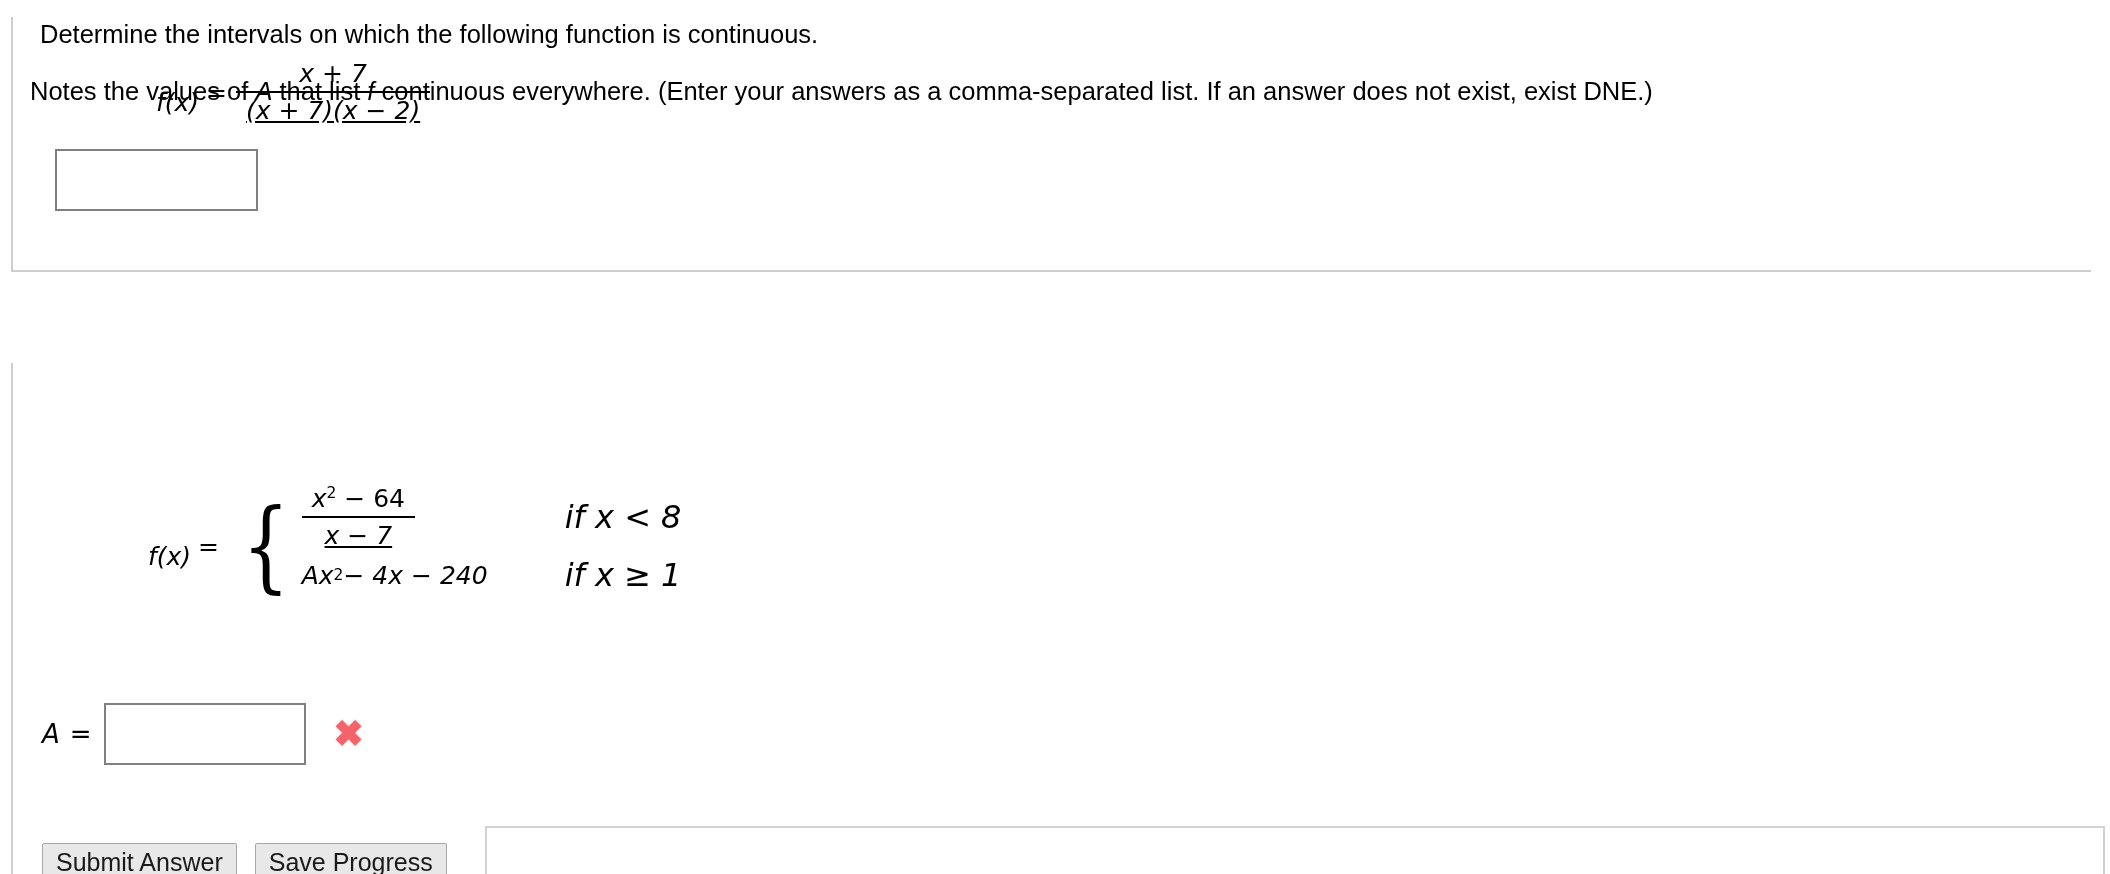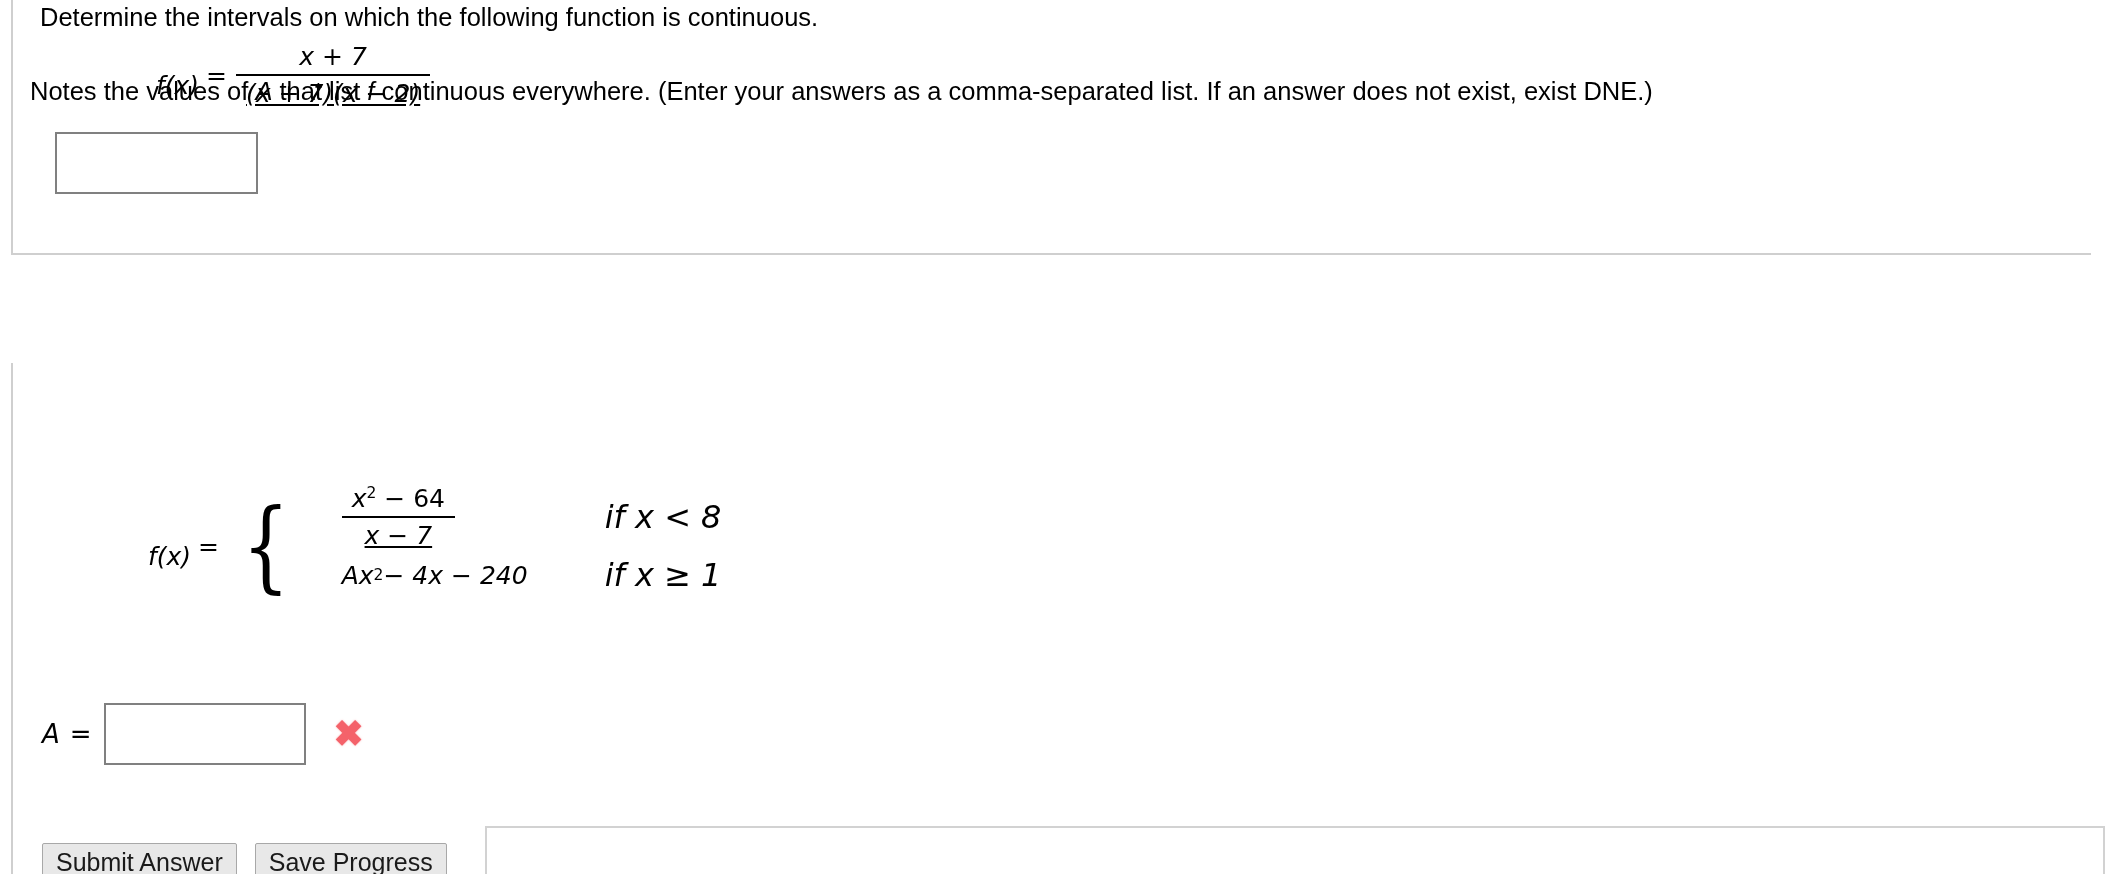--- a/index.html
+++ b/index.html
@@ -18,21 +18,21 @@
 
   
   .question-panel {
     position: absolute;
     left: 11px;
     border-left: 2px solid #cfcfcf;
     background: #ffffff;
   }
 
   #question-1 {
-    top: 0px;
+    top: 17px;
     width: 2080px;
     height: 255px;
     border-bottom: 2px solid #cfcfcf;
   }
 
   #question-2 {
     top: 363px;
     width: 2099px;
     height: 511px;
   }
@@ -225,21 +225,20 @@
     line-height: 0.62;
     font-weight: 300;
     margin: 0 4px 0 6px;
     transform: scaleX(0.75);
     display: inline-block;
   }
   .cases {
     display: flex;
     flex-direction: column;
     justify-content: flex-start;
-    margin-left: 40px;
   }
   .case-row {
     display: flex;
     align-items: center;
     height: 58px;
   }
   .case-expr {
     min-width: 235px;
     display: flex;
     align-items: center;

